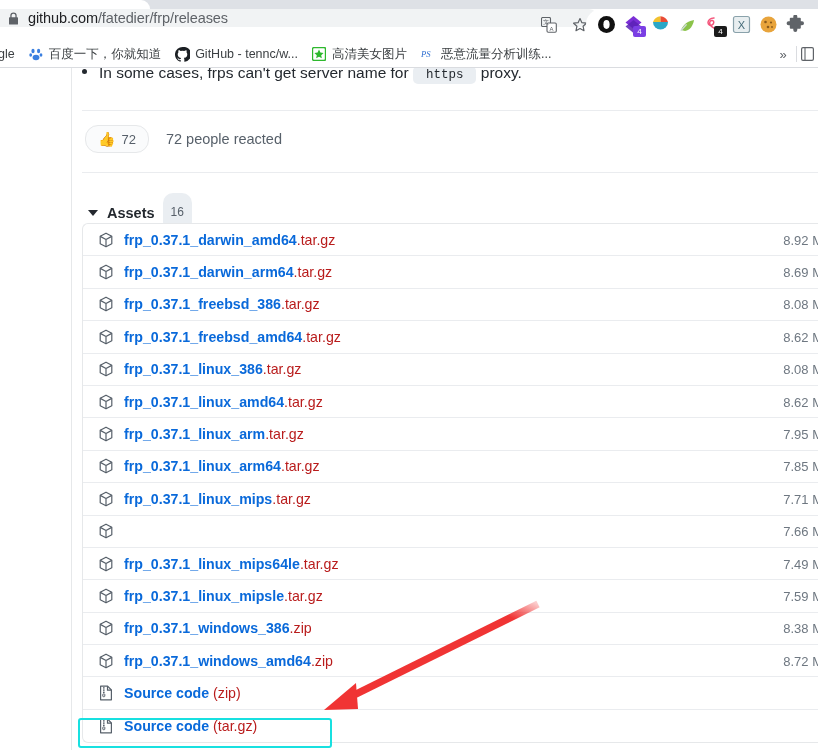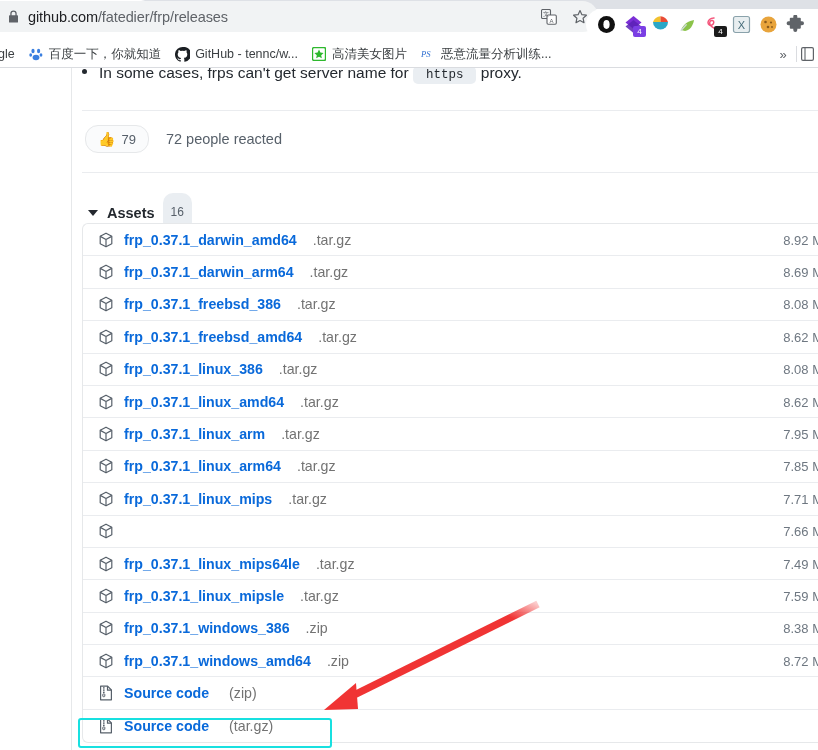--- a/index.html
+++ b/index.html
@@ -32,22 +32,22 @@
   }
   .tabstrip .tab-active {
     position: absolute;
     left: 0; top: 0;
     width: 150px; height: 9px;
     background: #ffffff;
     border-top-right-radius: 9px;
   }
   .omnibox {
     position: absolute;
-    left: 0; top: 1px;
-    width: 598px; height: 31px;
+    left: 0; top: 9px;
+    width: 598px; height: 18px;
     background: #f1f3f4;
     border-top-right-radius: 16px;
     border-bottom-right-radius: 16px;
     display: flex;
     align-items: center;
   }
   .lock-icon {
     margin-left: 6px;
     width: 14px; height: 14px;
     display: flex; align-items: center; justify-content: center;
@@ -301,22 +301,21 @@
     margin-right: 10px;
   }
   .asset-name {
     font-size: 14.2px;
     color: #0969da;
     font-weight: bold;
     white-space: nowrap;
   }
   .asset-name .suffix {
     font-weight: normal;
-    color: #737373;
-    padding-left: 16px;
+    color: #b91c1c;
   }
   .asset-size {
     position: absolute;
     right: 0; top: 0;
     height: 32.4px;
     display: flex;
     align-items: center;
     font-size: 13px;
     color: #6e7781;
     white-space: nowrap;
@@ -486,21 +485,21 @@
     <div class="bullet-row">
       <span class="bullet-dot"></span>
       <span class="bullet-text"><span>In some cases, frps can't get server name for</span> <code class="inline">https</code> <span>proxy.</span></span>
     </div>
 
     <div class="hr1"></div>
 
     <div class="reactions">
       <div class="reaction-pill">
         <span class="reaction-emoji">👍</span>
-        <span class="reaction-count">79</span>
+        <span class="reaction-count">72</span>
       </div>
       <span class="reaction-summary">72 people reacted</span>
     </div>
 
     <div class="hr2"></div>
 
     <div class="assets-head">
       <span class="caret"></span>
       <span class="assets-title">Assets</span>
       <span class="assets-count">16</span>

